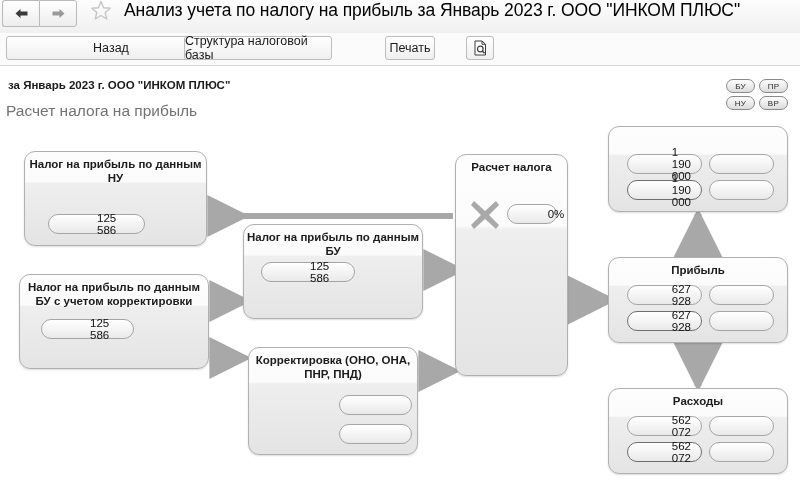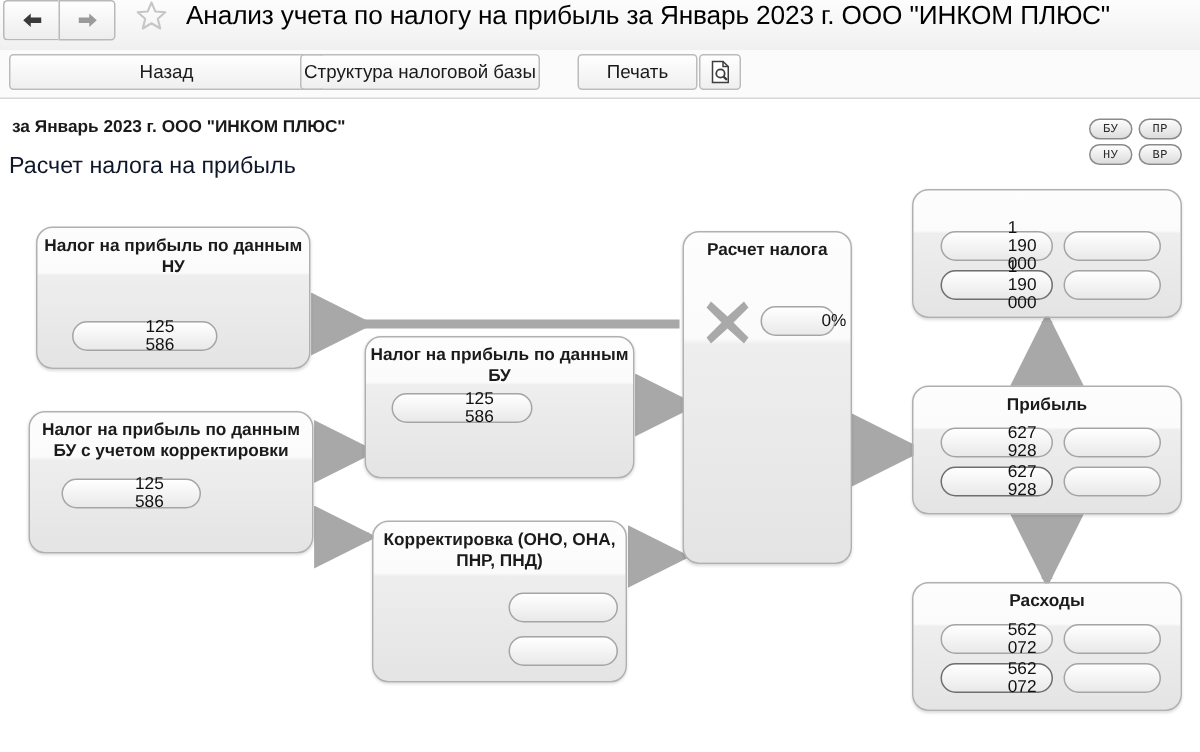--- a/index.html
+++ b/index.html
@@ -46,36 +46,36 @@
   }
   .tbbtn{
     position:absolute;top:3px;height:24px;
     background:linear-gradient(#ffffff,#efefef);
     border:1px solid #bcbcbc;border-radius:3px;
     font-size:12.5px;color:#1a1a1a;
     display:flex;align-items:center;justify-content:center;
     box-sizing:border-box;
   }
   #btn-back{left:6px;width:210px;}
-  #btn-struct{left:200px;width:160px;}
-  #btn-print{left:385px;width:80px;}
+  #btn-struct{left:184px;width:148px;}
+  #btn-print{left:385px;width:50px;}
   #btn-preview{left:466px;width:28px;}
 
   
   .subtitle{
     position:absolute;left:8px;top:79px;
     font-size:11.5px;font-weight:bold;color:#1a1a1a;
   }
   .page-title{
     position:absolute;left:6px;top:102px;
-    font-size:15.5px;color:#0f172a;
-  }
-
-  
-  .badges{position:absolute;left:726px;top:79px;width:62px;font-family:Liberation Mono, monospace;}
+    font-size:15.5px;color:#737373;
+  }
+
+  
+  .badges{position:absolute;left:726px;top:79px;width:62px;}
   .badge-row{display:flex;gap:4px;margin-bottom:3px;}
   .badge{
     width:29px;height:12px;
     border:1px solid #8a8a8a;border-radius:7px;
     background:linear-gradient(#fdfdfd,#dcdcdc);
     font-size:8px;color:#2a2a2a;
     display:flex;align-items:center;justify-content:center;
     letter-spacing:0.3px;
   }
 

